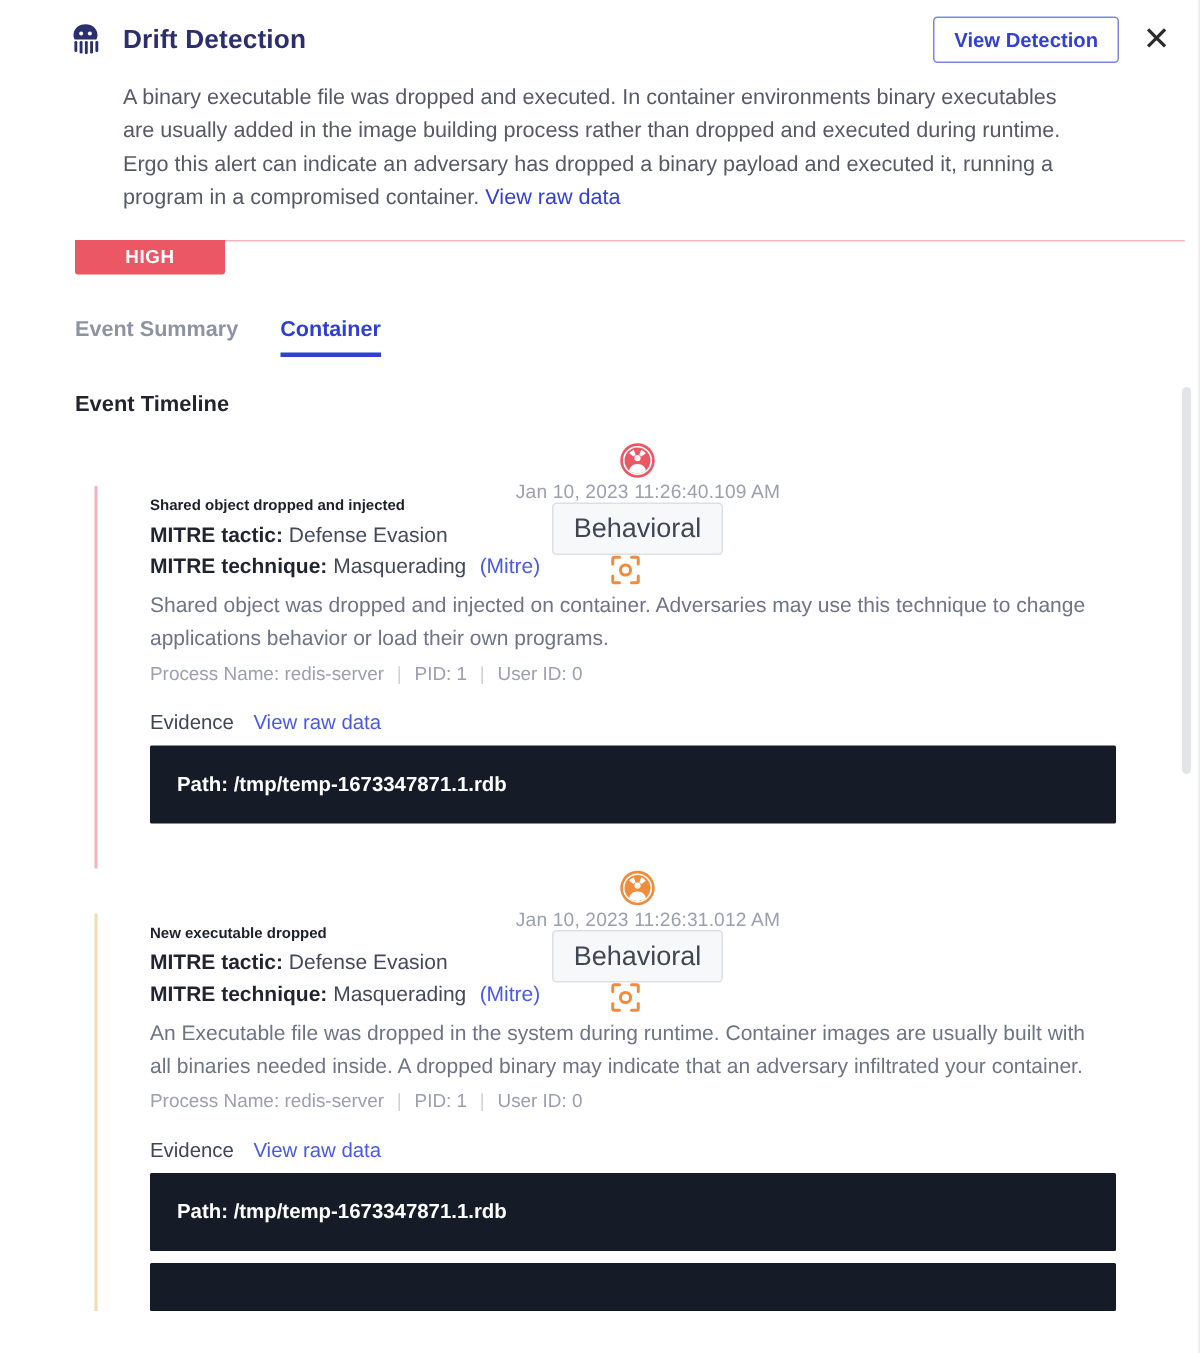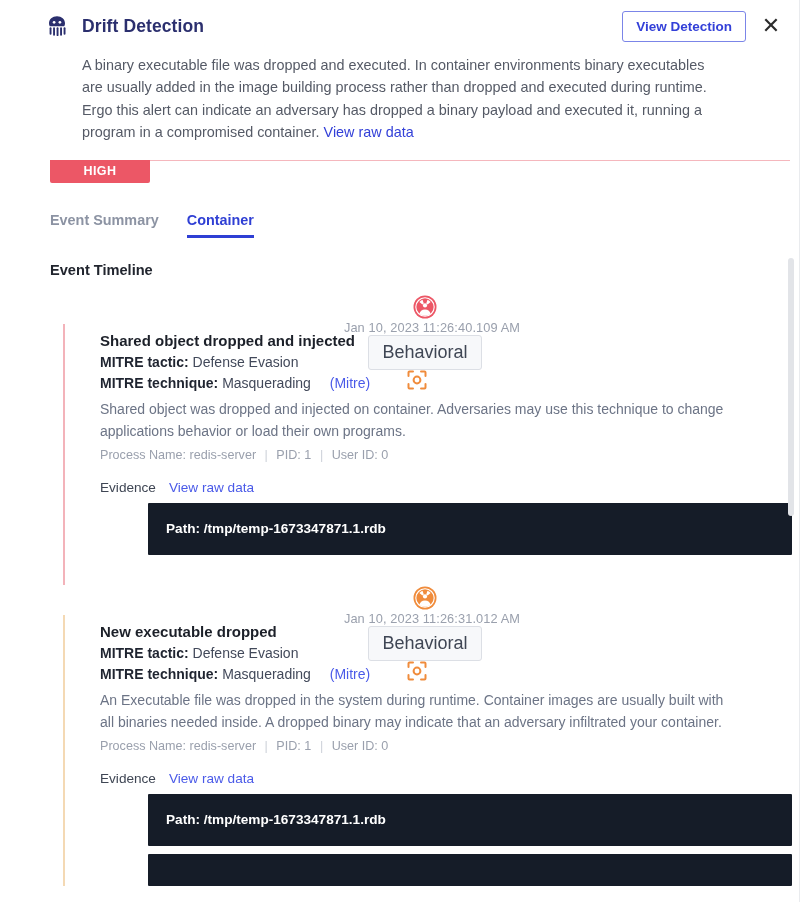--- a/index.html
+++ b/index.html
@@ -75,39 +75,38 @@
   .behavioral-badge {
     border: 1px solid #dcdfe5; border-radius: 3px; background: #f7f8fa;
     color: #3f4654; font-size: 18px; padding: 6px 13px; cursor: pointer;
   }
   .scan-icon { width: 20px; height: 20px; margin: 0 30px 0 14px; flex: 0 0 20px; }
 
   .event-body { position: relative; margin-left: 13px; padding: 8px 0 0 37px; }
   .event-rail {
     position: absolute; left: 0; top: 0; bottom: 0; width: 2px;
   }
-  .event-title { font-size: 15px; font-weight: bold; color: #1c2029; margin-bottom: 3px; }
+  .event-title { font-size: 10px; font-weight: bold; color: #1c2029; margin-bottom: 3px; }
   .mitre-line { font-size: 14px; color: #42495a; line-height: 21px; }
   .mitre-line b { font-weight: bold; color: #1f2430; }
-  .mitre-link { color: #4a5ae8; text-decoration: none; cursor: pointer; margin-left: 15px; }
+  .mitre-link { color: #4a5ae8; text-decoration: none; cursor: pointer; margin-left: 5px; }
   .event-desc {
     margin-top: 4px; font-size: 14px; line-height: 22.5px; color: #6c7486; max-width: 640px;
   }
   .proc-line { margin-top: 5px; font-size: 12.6px; color: #9aa0ad; }
   .proc-line .sep { color: #cdd1d9; margin: 0 5px; }
 
   .evidence-row { display: flex; align-items: baseline; gap: 13px; margin-top: 18px; }
   .evidence-label { font-size: 13.6px; color: #3f4654; }
   .evidence-link { font-size: 13.6px; color: #4a5ae8; text-decoration: none; cursor: pointer; }
   .code-block {
     margin-top: 8px; background: #151c28; color: #ffffff;
     font-family: "Liberation Sans", sans-serif; font-size: 13.6px; font-weight: bold;
     padding: 16px 18px; width: 644px; height: 52px; display: flex; align-items: center;
     border-radius: 1px;
-    margin-left: 48px;
   }
   .code-block.clipped { height: 24px; overflow: hidden; }
 
   .spacer { height: 30px; }
 
   
   .scrollbar-track {
     position: absolute; right: 6px; top: 258px; width: 6px; height: 620px;
     background: transparent;
   }

